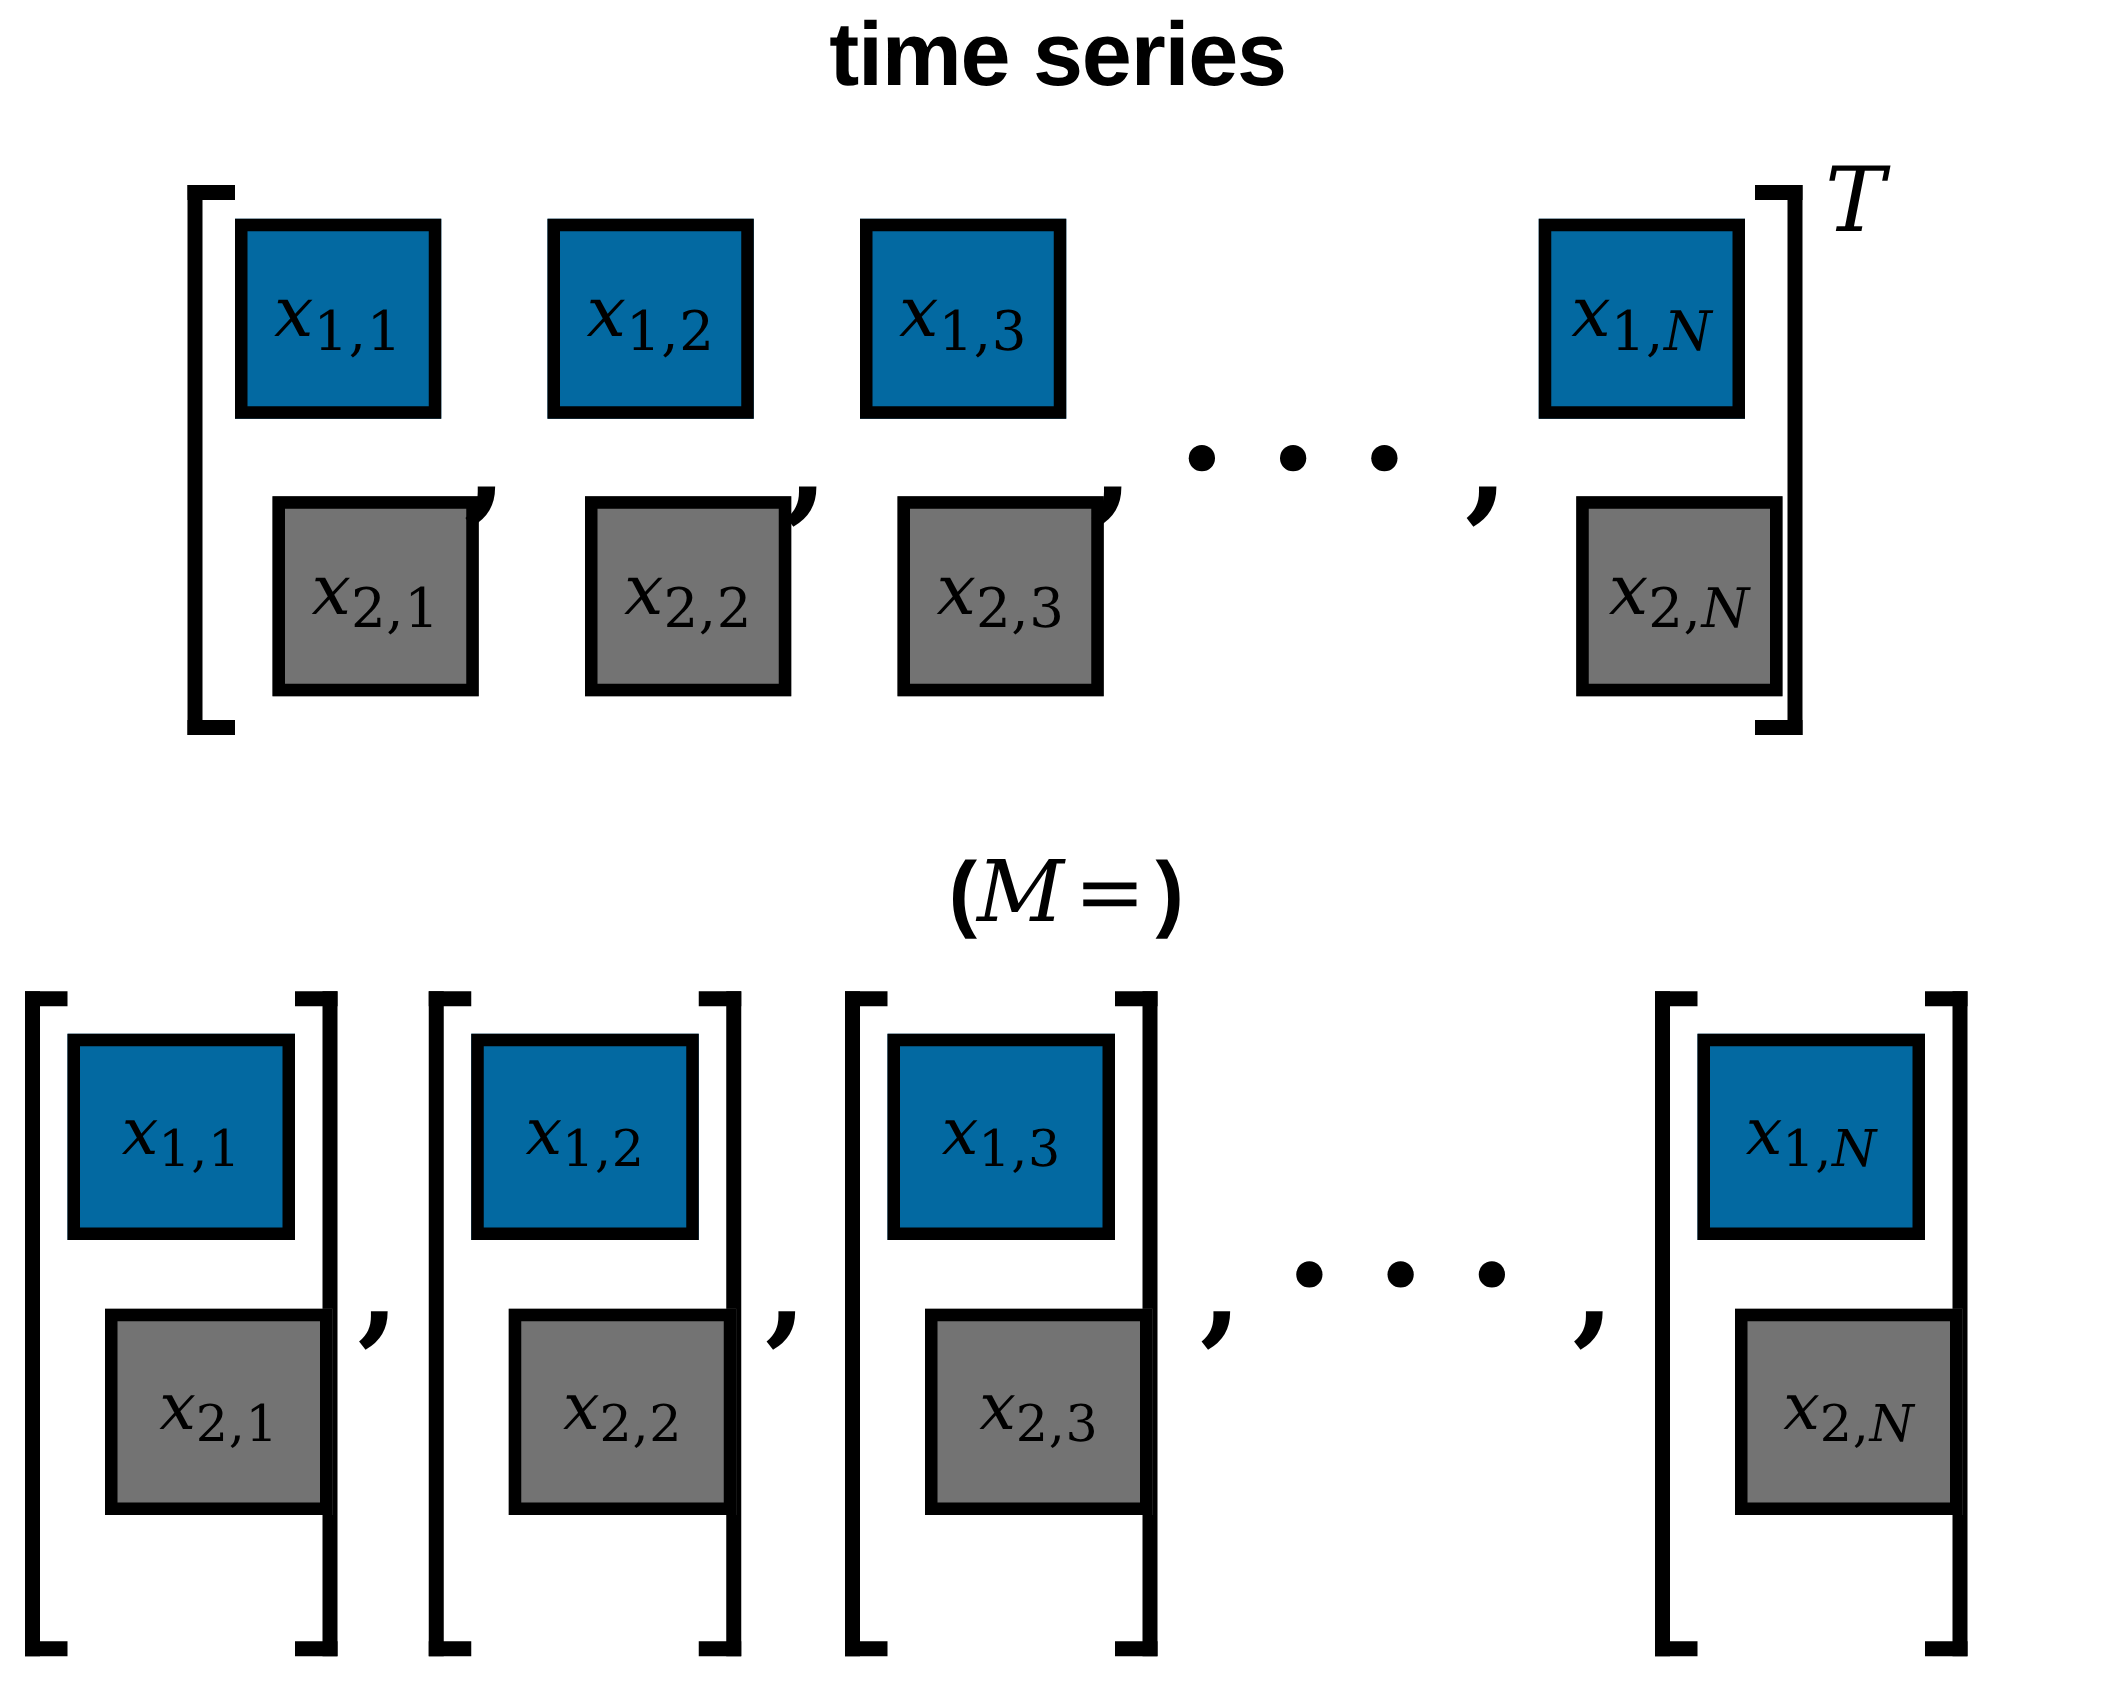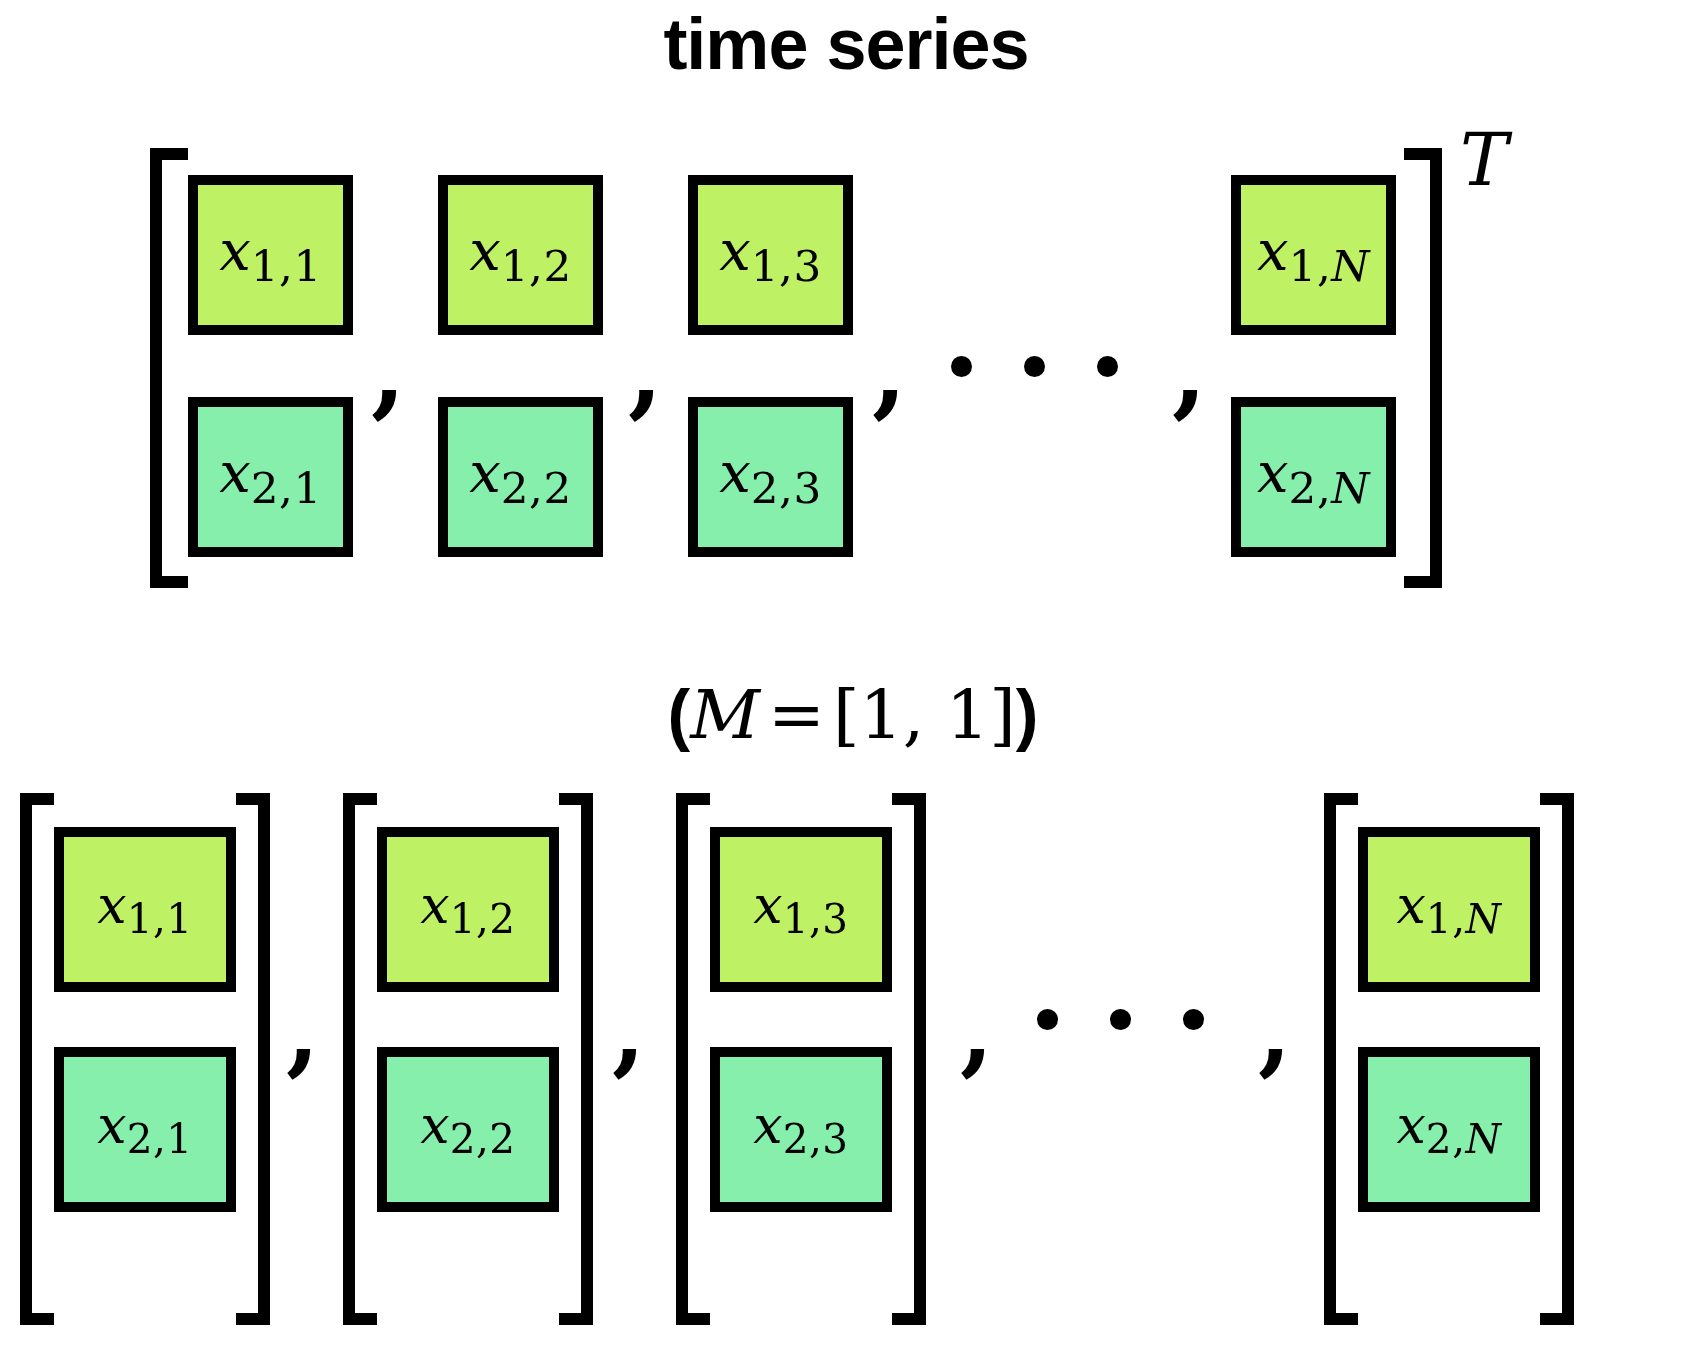--- a/index.html
+++ b/index.html
@@ -60,22 +60,22 @@
     position: absolute;
     box-sizing: border-box;
     border: 10px solid #000000;
     display: flex;
     align-items: center;
     justify-content: center;
     font-family: "DejaVu Serif", "Liberation Serif", serif;
     color: #000000;
     line-height: 1;
   }
-  .cell.blue { background: #bef264; }
-  .cell.pink { background: #86efac; }
+  .cell.blue { background: #0369a1; }
+  .cell.pink { background: #737373; margin-left: 30px; }
   .cell .lbl {
     font-style: italic;
     white-space: nowrap;
   }
   .cell .lbl .sub {
     font-style: normal;
     font-size: 0.78em;
     vertical-align: -0.25em;
     letter-spacing: 0.5px;
   }
@@ -187,21 +187,20 @@
   <div class="dot" style="left:1024px; top:356px; width:21px; height:21px;"></div>
   <div class="dot" style="left:1097px; top:356px; width:21px; height:21px;"></div>
 
   <div class="title" id="title-delay">
     <span class="sp"></span>
     <span class="paren-bold">(</span>
     <span class="mathvar">M</span>
     <span class="sp-sm"></span>
     <span class="mathnum">=</span>
     <span class="sp-sm"></span>
-    <span class="mathnum">[1, 1]</span>
     <span class="paren-bold">)</span>
   </div>
 
   <div class="bracket left" style="left:20px; top:793px; width:34px; height:532px;">
     <div class="stem"></div>
     <div class="cap top" style="width:34px;"></div>
     <div class="cap bot" style="width:34px;"></div>
   </div>
   <div class="bracket right" style="left:236px; top:793px; width:34px; height:532px;">
     <div class="stem"></div>

